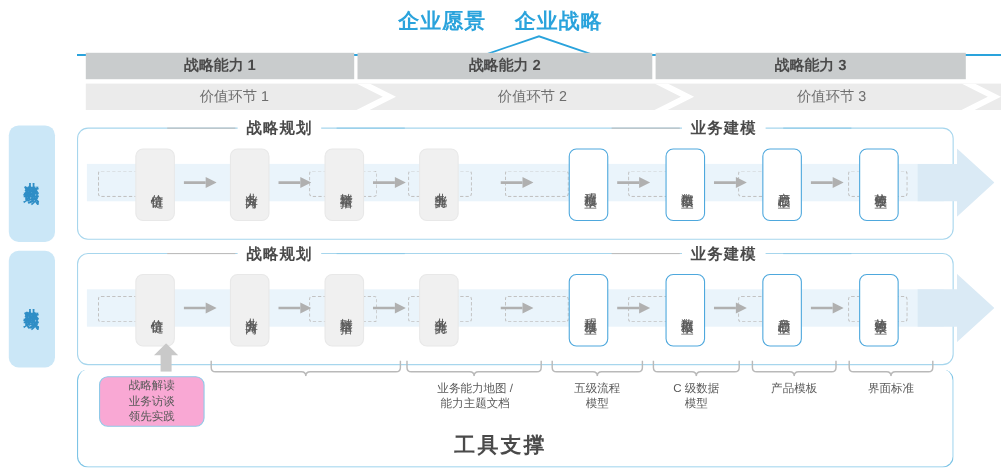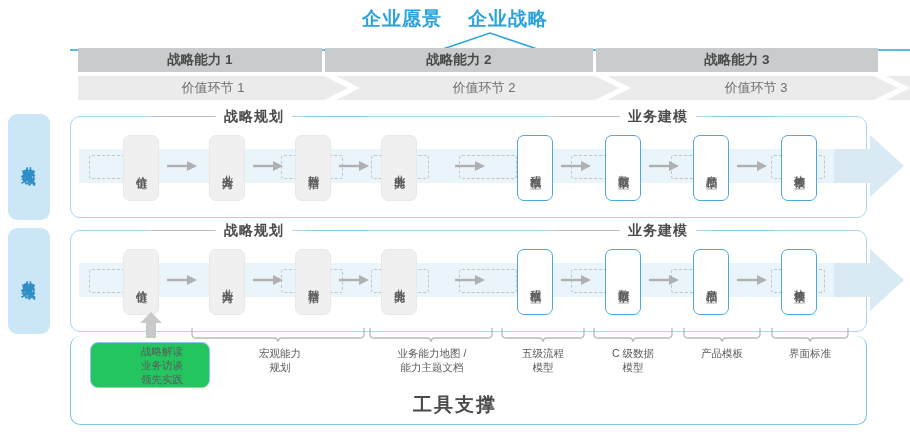--- a/index.html
+++ b/index.html
@@ -92,23 +92,23 @@
   .tool-wrap{
     position:absolute;left:70px;top:336px;width:795px;height:88px;
     border:1.4px solid #7dc4e6;border-radius:10px;border-top:none;
   }
   .tool-title{
     position:absolute;left:0;top:392px;width:910px;text-align:center;
     font-size:19px;font-weight:bold;color:#4a4a4a;letter-spacing:2px;
   }
   .tool-box{
     position:absolute;left:90px;top:342px;width:94px;height:44px;
-    border:1.3px solid #8fc9e8;border-radius:8px;background:#22c55e;
+    border:1.3px solid #8fc9e8;border-radius:8px;background:#f9a8d4;
     display:flex;align-items:center;justify-content:center;text-align:center;
-    font-size:10.5px;line-height:1.35;color:#5a5a5a;padding-left:24px;
+    font-size:10.5px;line-height:1.35;color:#5a5a5a;
   }
   .tool-lbl{
     position:absolute;text-align:center;font-size:10.5px;line-height:1.35;color:#5a5a5a;
   }
   .brace{position:absolute;}
   .upArrow{position:absolute;left:140px;top:312px;width:22px;height:26px;}
 </style>
 </head>
 <body>
 
@@ -340,24 +340,20 @@
   </svg>
 
   <div class="tool-box">
     <div>
       <div>战略解读</div>
       <div>业务访谈</div>
       <div>领先实践</div>
     </div>
   </div>
 
-  <div class="tool-lbl" style="left:222px;top:346px;width:116px;">
-    <div>宏观能力</div>
-    <div>规划</div>
-  </div>
   <div class="tool-lbl" style="left:352px;top:346px;width:160px;">
     <div>业务能力地图 /</div>
     <div>能力主题文档</div>
   </div>
   <div class="tool-lbl" style="left:498px;top:346px;width:90px;">
     <div>五级流程</div>
     <div>模型</div>
   </div>
   <div class="tool-lbl" style="left:590px;top:346px;width:86px;">
     <div>C 级数据</div>

